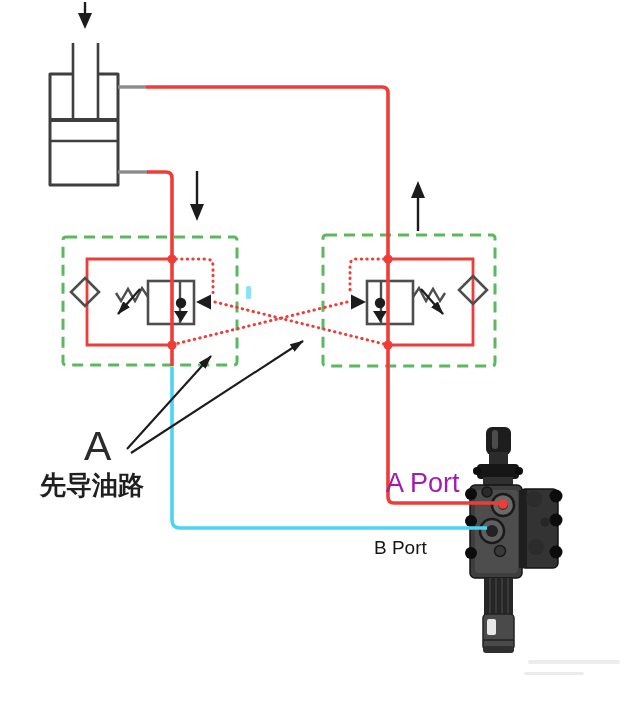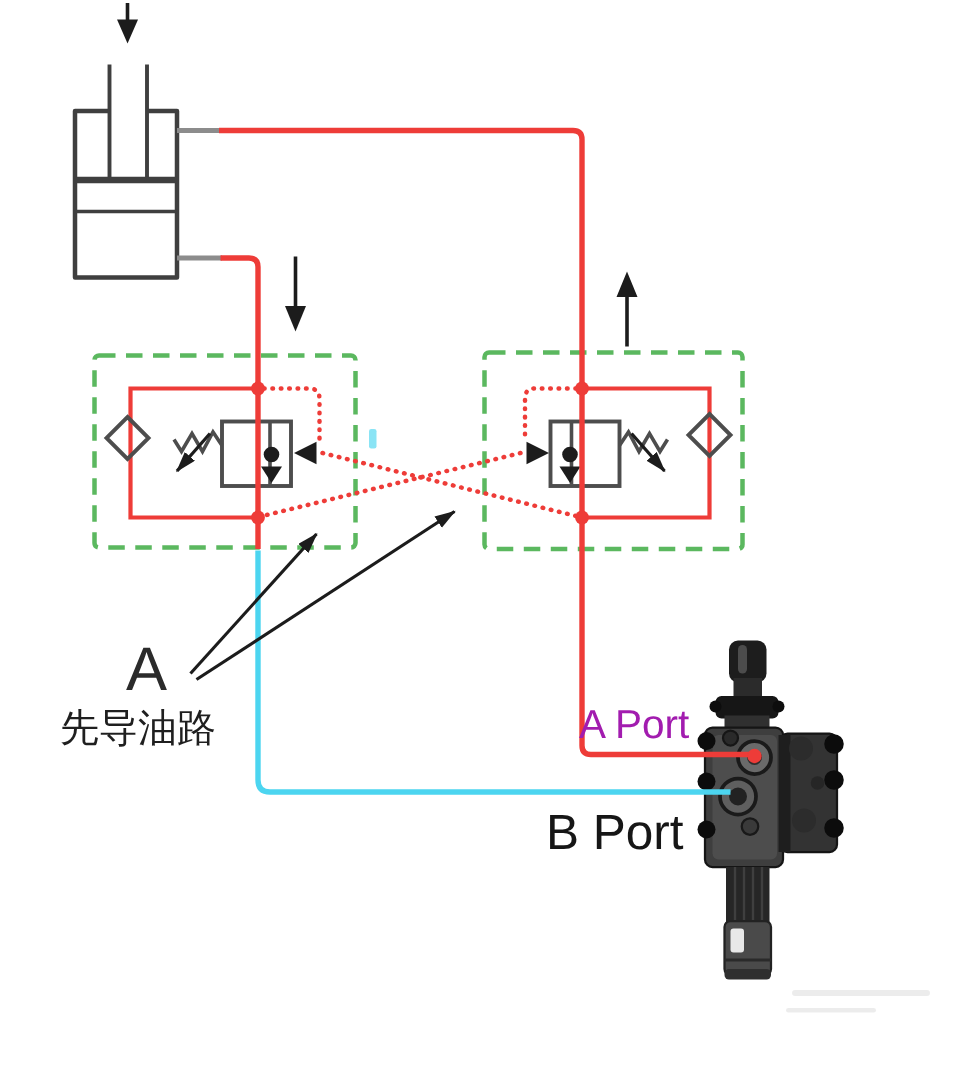--- a/index.html
+++ b/index.html
@@ -13,23 +13,23 @@
   .stroke-cyan{stroke:var(--line-cyan);fill:none;}
   .stroke-green{stroke:var(--box-green);fill:none;}
   .stroke-sym{stroke:var(--symbol-gray);fill:none;}
   .stroke-cyl{stroke:var(--cylinder-gray);fill:none;}
   .stroke-stub{stroke:var(--stub-gray);fill:none;}
   .ann{stroke:var(--annotation);fill:none;}
   .ann-fill{fill:var(--annotation);stroke:none;}
   .dotted{stroke:var(--line-red);fill:none;stroke-width:3;stroke-linecap:round;stroke-dasharray:0.4 5.2;}
   .label{position:absolute;color:#222;white-space:nowrap;line-height:1;}
   #label-a{left:84px;top:426px;font-size:41px;color:#2b2b2b;}
-  #label-pilot{left:40px;top:472px;font-size:26px;color:#1f1f1f;}
+  #label-pilot{left:40px;top:472px;font-size:26px;color:#1f1f1f;font-weight:bold;}
   #label-aport{left:386px;top:470px;font-size:27px;color:#a21caf;}
-  #label-bport{left:364px;top:538px;font-size:33px;color:#161616;}
+  #label-bport{left:374px;top:538px;font-size:19px;color:#161616;}
 </style>
 </head>
 <body>
 
 <div id="stage">
   <svg id="schematic" width="642" height="718" viewBox="0 0 642 718">
     <defs>
       <marker id="ah" markerUnits="userSpaceOnUse" markerWidth="17" markerHeight="12" refX="13" refY="4.5" orient="auto">
         <path d="M0,0 L14,4.5 L0,9 Z" fill="#1c1c1c"></path>
       </marker>

